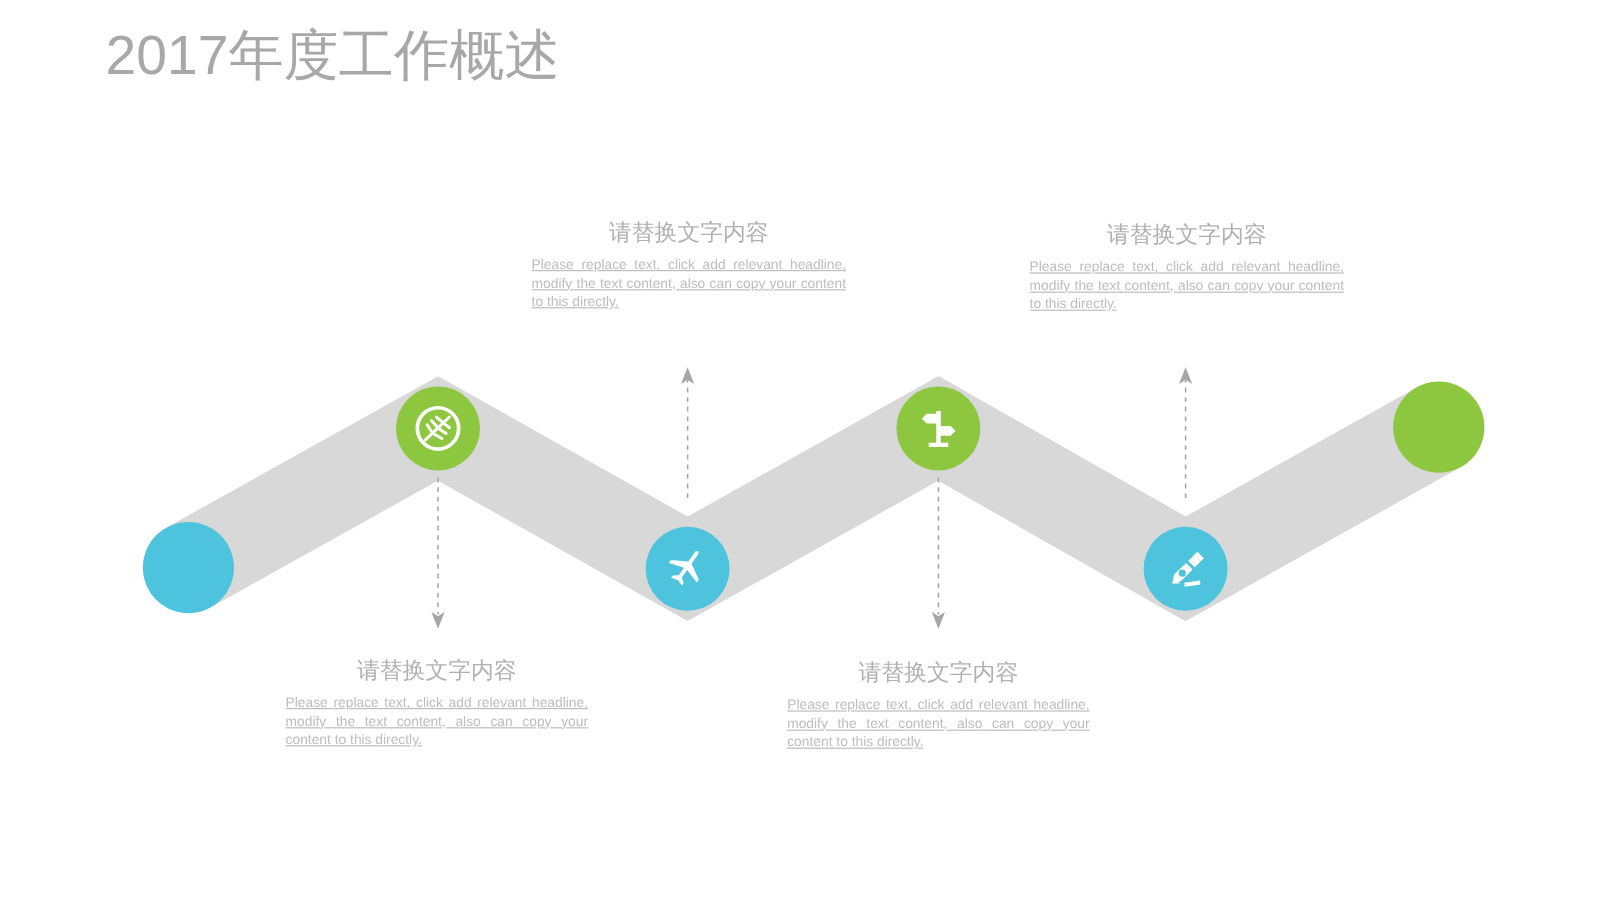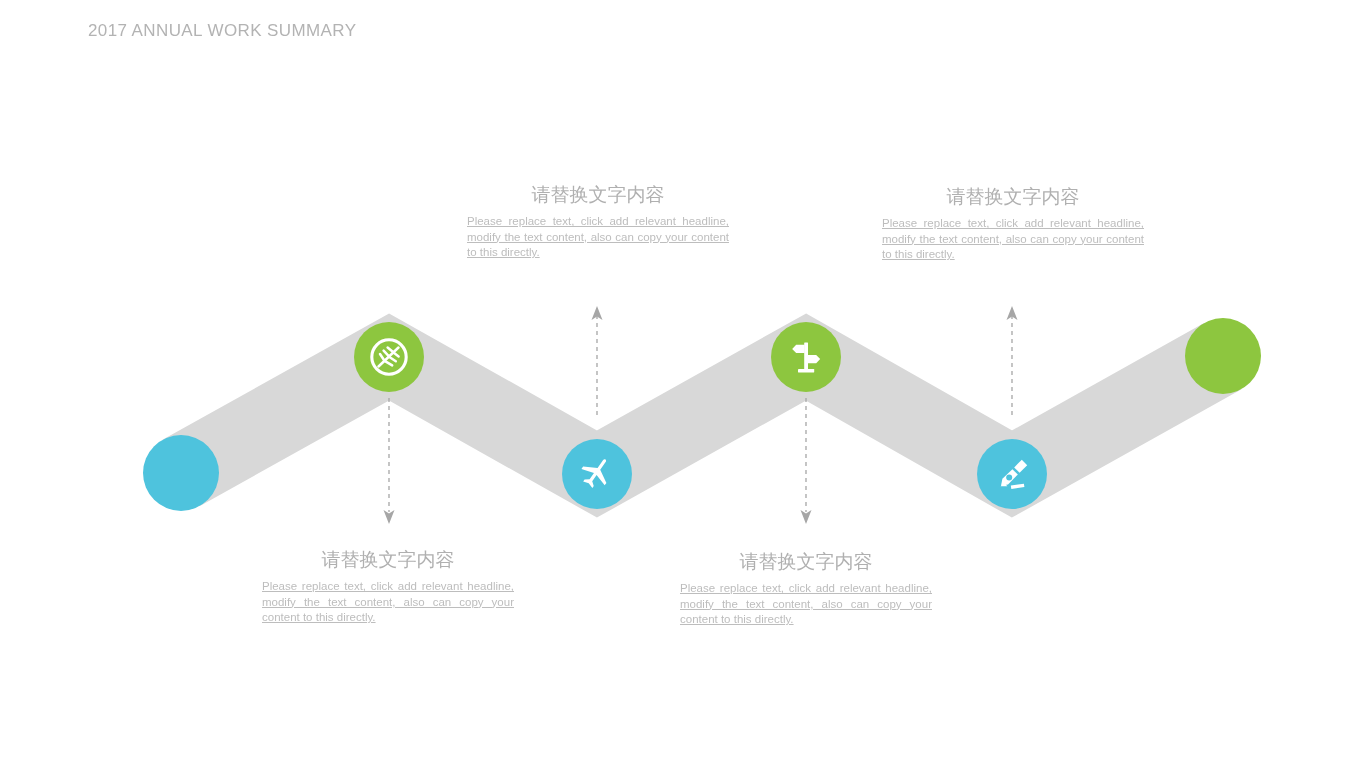--- a/index.html
+++ b/index.html
@@ -40,21 +40,20 @@
     margin-top: 2px;
   }
 
   
   #diagram {
     position: absolute;
     left: 0;
     top: 0;
     width: 1080px;
     height: 759px;
-    margin-left: 24px;
   }
   #ribbon-svg, #arrows-svg {
     position: absolute;
     left: 0;
     top: 0;
     width: 1350px;
     height: 759px;
     overflow: visible;
   }
 
@@ -87,21 +86,21 @@
     text-align: justify;
     text-align-last: left;
     margin-top: 6px;
     text-decoration: underline;
   }
 </style>
 </head>
 <body>
 
 <div id="header">
-  <div id="page-subtitle">2017 ANNUAL WORK SUMMARY</div>
+  <div id="page-title">2017年度工作概述</div>
 </div>
 
 <div id="diagram">
 
   <svg id="ribbon-svg" viewBox="0 0 1350 759">
     <polyline points="157,473 365,357 573,474 782,357 988,474 1199,356" fill="none" stroke="#d8d8d8" stroke-width="76" stroke-linejoin="miter" stroke-linecap="butt" stroke-miterlimit="20"></polyline>
   </svg>
 
   <svg id="arrows-svg" viewBox="0 0 1350 759">
     <g stroke="#a6a6a6" stroke-width="1.3" stroke-dasharray="4,4" fill="none">

